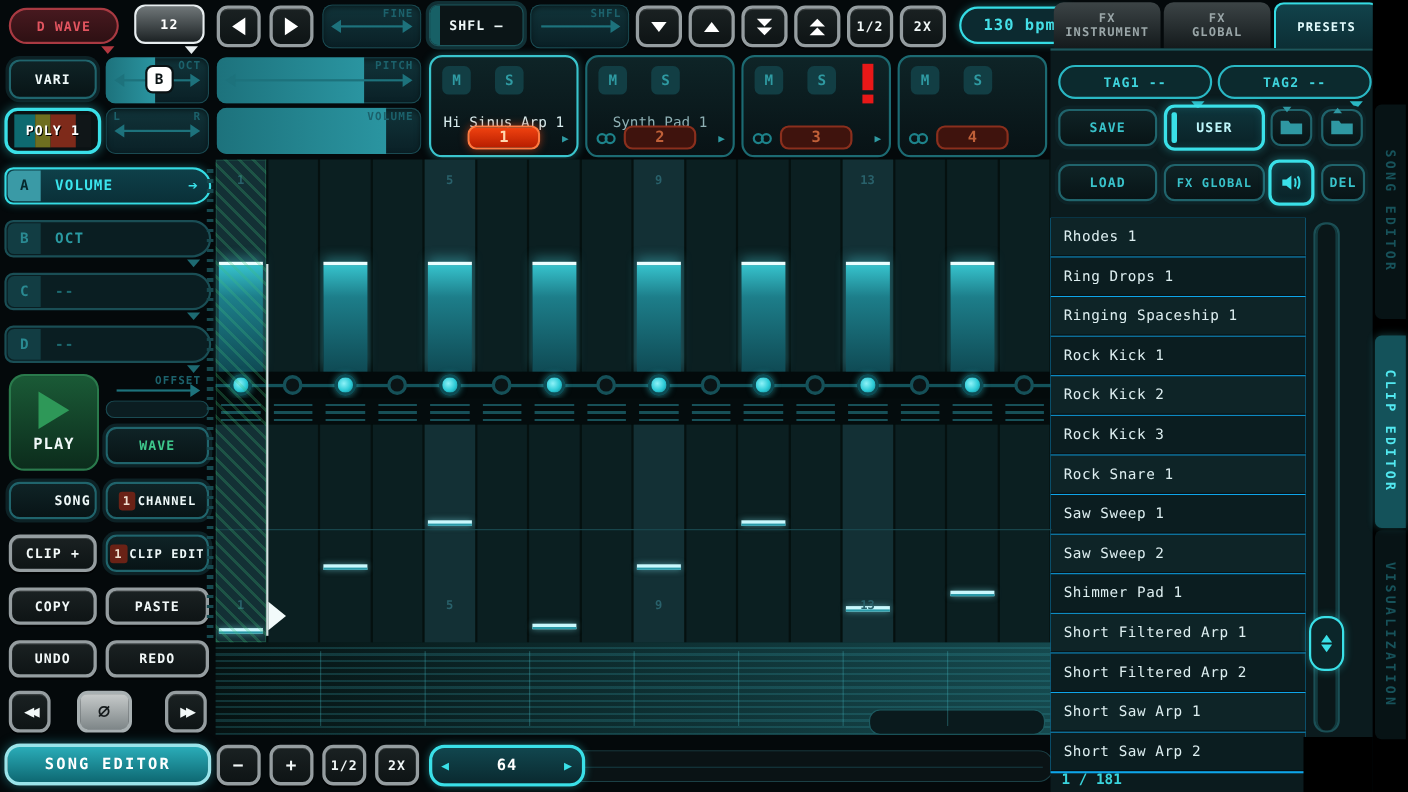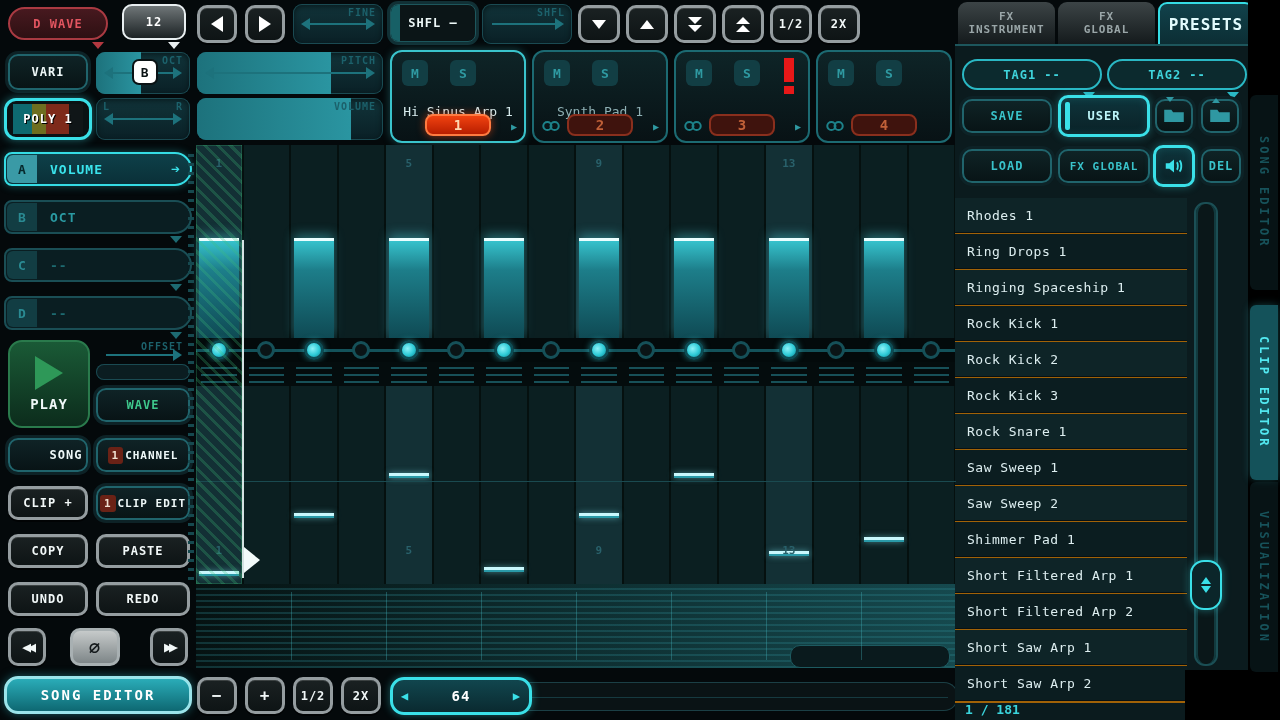--- a/index.html
+++ b/index.html
@@ -113,30 +113,33 @@
     <span class="tri up" style="border-bottom-width:7px;"></span>
     </div>
 
   <div class="btn btn-grey sq" style="left:770px;top:5px;">
     <span>1/2</span>
     </div>
   <div class="btn btn-grey sq" style="left:818px;top:5px;">
     <span>2X</span>
     </div>
 
+  <div class="btn" style="left:872px;top:6px;width:110px;height:34px;border:2px solid #35dce4;border-radius:17px;background:#0c2a30;color:#45e0e8;font-size:14px;box-shadow:0 0 8px rgba(53,220,228,.4);">
+    <span>130 bpm</span>
+    </div>
 
   <div class="toptab" style="left:958px;width:97px;">
     <span>FX</span>
     <span>INSTRUMENT</span>
     </div>
   <div class="toptab" style="left:1058px;width:97px;">
     <span>FX</span>
     <span>GLOBAL</span>
     </div>
-  <div class="toptab" style="left:1158px;width:96px;background:linear-gradient(180deg,#11424b,#0c2e34);border:2px solid #35dce4;border-bottom:none;color:#e2fbfd;font-size:16px;">
+  <div class="toptab" style="left:1158px;width:96px;background:linear-gradient(180deg,#11424b,#0c2e34);border:2px solid #35dce4;border-bottom:none;color:#e2fbfd;font-size:11px;">
     <span>PRESETS</span>
     </div>
 
   <div class="btn btn-teal white" style="left:8px;top:54px;width:80px;height:36px;">
     <span>VARI</span>
     </div>
 
   <div class="slider" style="left:96px;top:52px;width:94px;height:42px;">
     <span class="fill" style="width:48%;"></span>
     <span class="lab">OCT</span>
@@ -545,21 +548,21 @@
     <div class="btn btn-cyan" style="left:198px;top:99px;width:42px;height:42px;border-width:3px;">
       <svg width="22" height="22" viewBox="0 0 24 24">
         <path d="M3 9v6h4l5 4V5L7 9H3z" fill="#3ae0e8"></path>
         <path d="M15 8c1.6 1.2 1.6 6.8 0 8M18 6c2.6 2 2.6 10 0 12" stroke="#3ae0e8" fill="none" stroke-width="2"></path>
         </svg>
       </div>
     <div class="btn btn-teal" style="left:246px;top:103px;width:40px;height:34px;">
       <span>DEL</span>
       </div>
 
-    <div id="presetlist" class="abs" style="left:0;top:152px;width:232px;height:505px;background:#a16207;overflow:hidden;">
+    <div id="presetlist" class="abs" style="left:0;top:152px;width:232px;height:505px;background:#0ea5e9;overflow:hidden;">
         <div class="preset-row" style="top: 0px; background: rgb(14, 36, 39);">
           <span>Rhodes 1</span>
         </div>
         <div class="preset-row" style="top: 36px; background: rgb(11, 29, 32);">
           <span>Ring Drops 1</span>
         </div>
         <div class="preset-row" style="top: 72px; background: rgb(14, 36, 39);">
           <span>Ringing Spaceship 1</span>
         </div>
         <div class="preset-row" style="top: 108px; background: rgb(11, 29, 32);">

